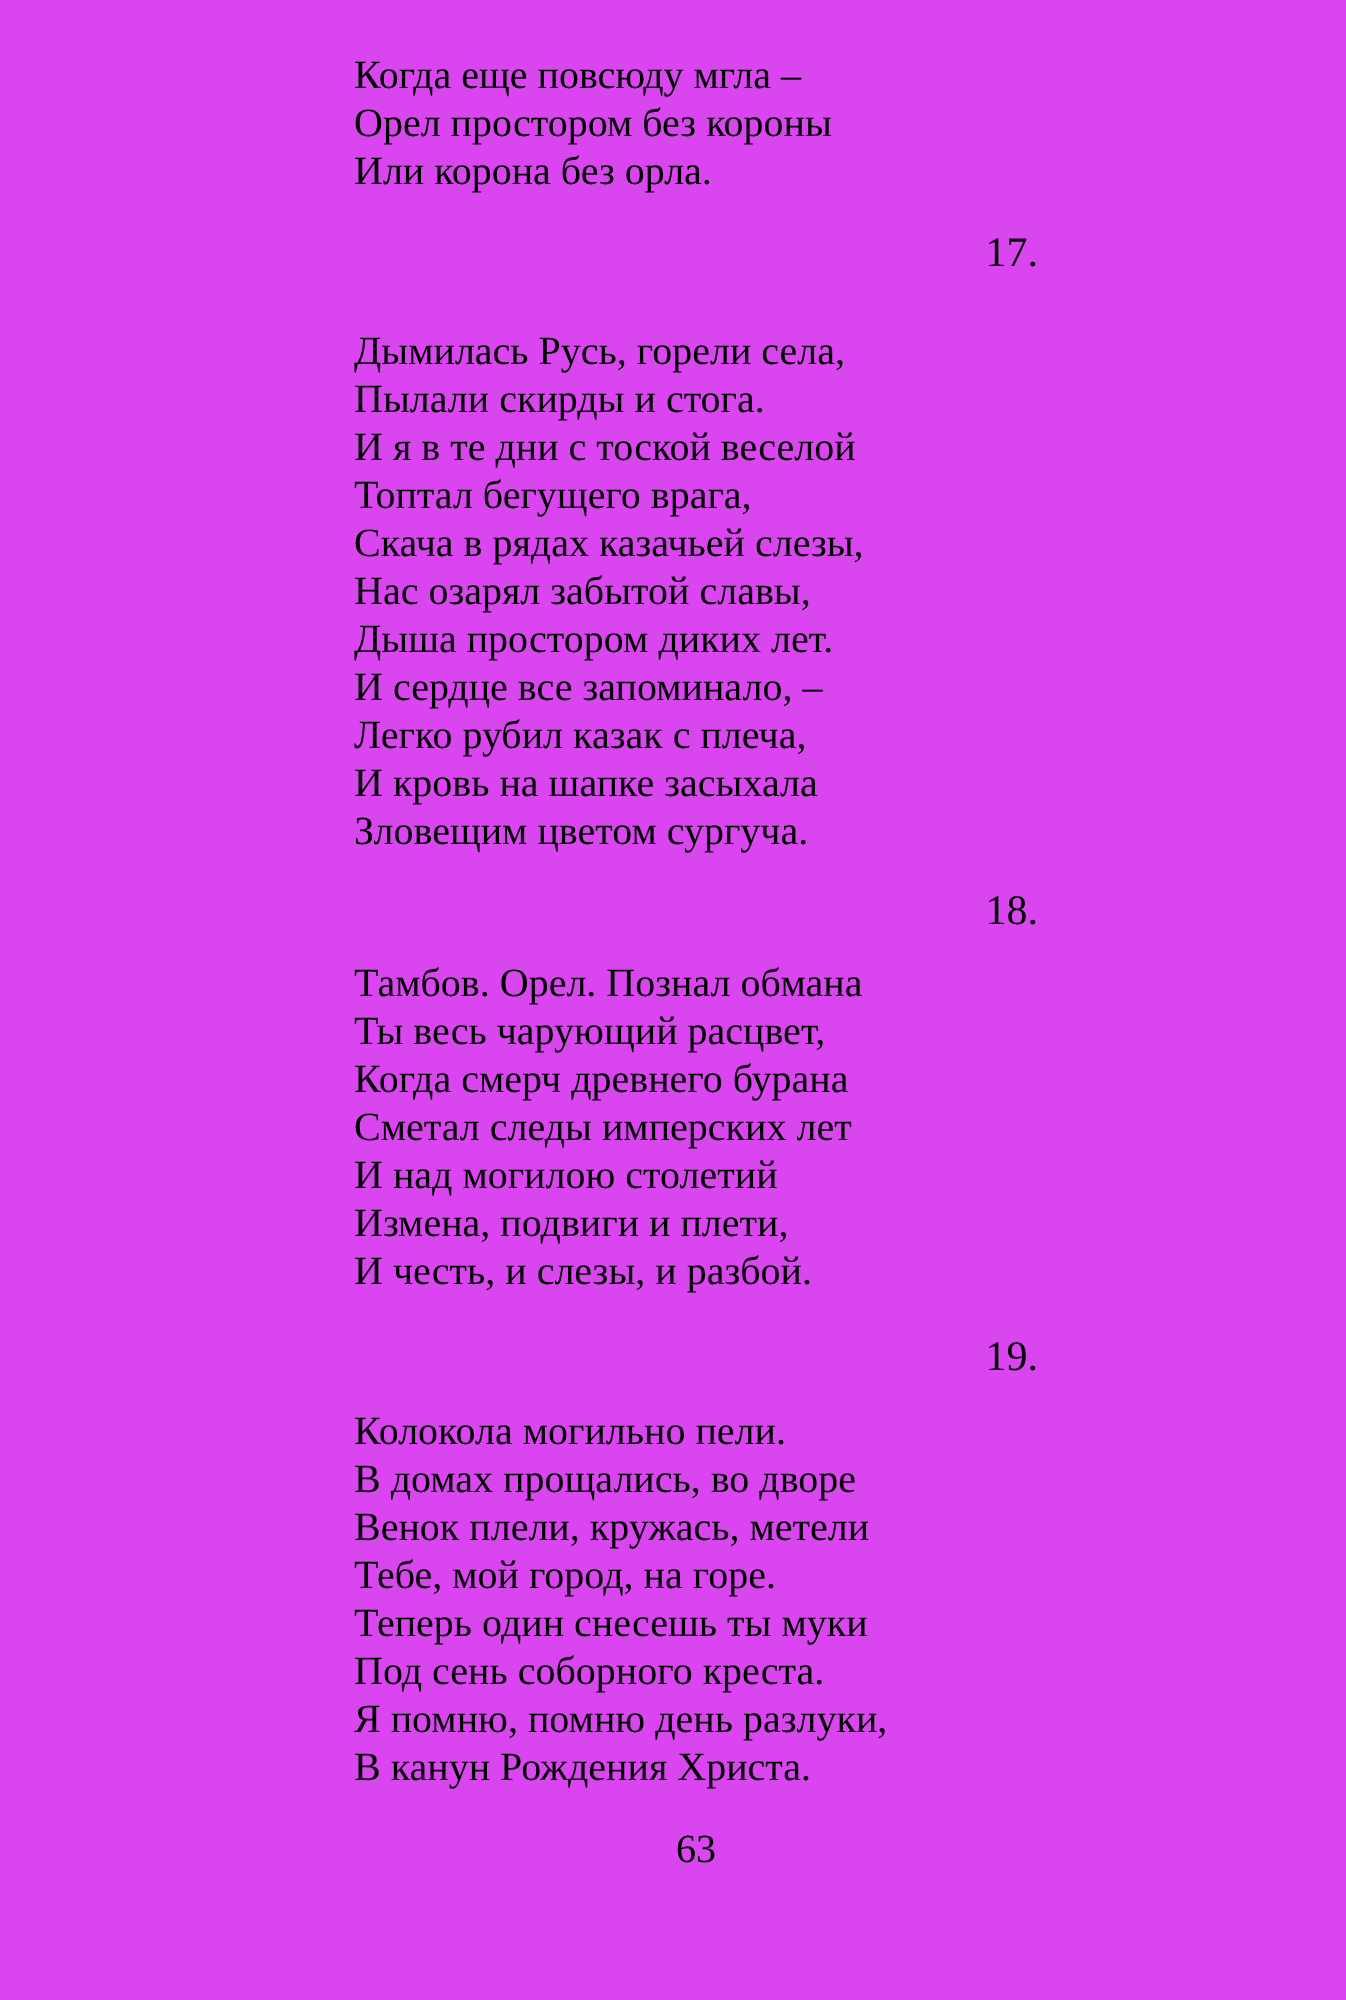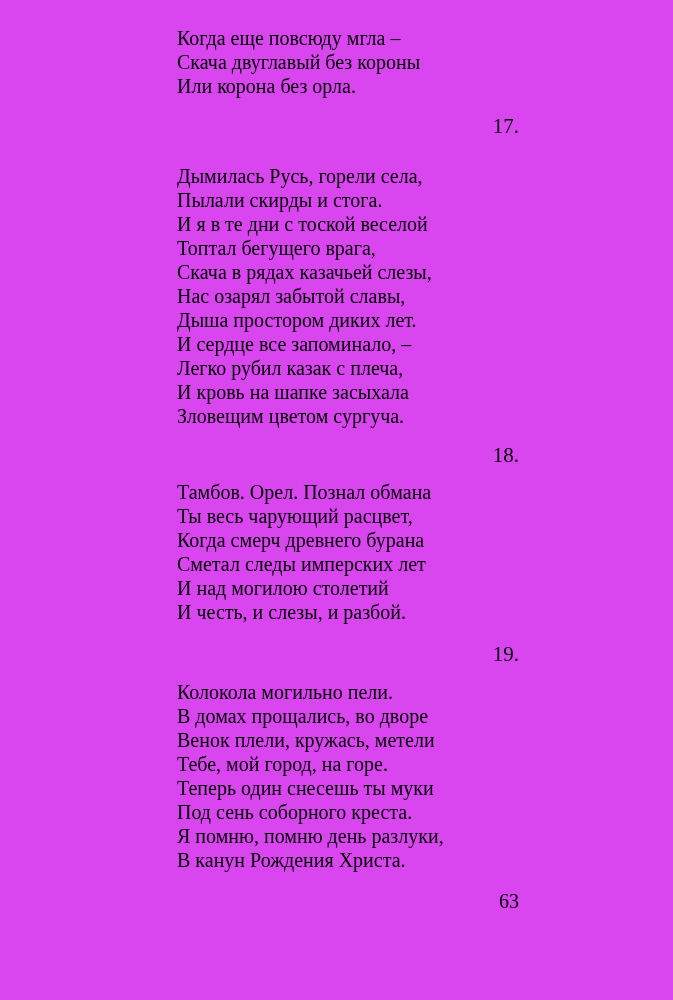--- a/index.html
+++ b/index.html
@@ -37,40 +37,40 @@
   }
   .stanza-number {
     font-size: 21px;
     line-height: 24px;
     font-weight: normal;
     text-align: right;
   }
   .page-number {
     font-size: 20px;
     line-height: 24px;
-    text-align: right;
+    text-align: center;
   }
   .stanza-cont   { margin-top: 26px; }
   .hdr-17       { margin-top: 16px; }
   .stanza-17    { margin-top: 26px; }
   .hdr-18       { margin-top: 15px; }
   .stanza-18    { margin-top: 13px; }
   .hdr-19       { margin-top: 18px; }
   .stanza-19    { margin-top: 14px; }
   .footer       { margin-top: 17px; }
 </style>
 </head>
 <body>
 
 <div class="page">
   <div class="column">
 
     <div class="stanza stanza-cont">
       <div class="line">Когда еще повсюду мгла –</div>
-      <div class="line">Скача двуглавый без короны</div>
+      <div class="line">Орел простором без короны</div>
       <div class="line">Или корона без орла.</div>
     </div>
 
     <div class="stanza-number hdr-17">17.</div>
     <div class="stanza stanza-17">
       <div class="line">Дымилась Русь, горели села,</div>
       <div class="line">Пылали скирды и стога.</div>
       <div class="line">И я в те дни с тоской веселой</div>
       <div class="line">Топтал бегущего врага,</div>
       <div class="line">Скача в рядах казачьей слезы,</div>
@@ -82,20 +82,21 @@
       <div class="line">Зловещим цветом сургуча.</div>
     </div>
 
     <div class="stanza-number hdr-18">18.</div>
     <div class="stanza stanza-18">
       <div class="line">Тамбов. Орел. Познал обмана</div>
       <div class="line">Ты весь чарующий расцвет,</div>
       <div class="line">Когда смерч древнего бурана</div>
       <div class="line">Сметал следы имперских лет</div>
       <div class="line">И над могилою столетий</div>
+      <div class="line">Измена, подвиги и плети,</div>
       <div class="line">И честь, и слезы, и разбой.</div>
     </div>
 
     <div class="stanza-number hdr-19">19.</div>
     <div class="stanza stanza-19">
       <div class="line">Колокола могильно пели.</div>
       <div class="line">В домах прощались, во дворе</div>
       <div class="line">Венок плели, кружась, метели</div>
       <div class="line">Тебе, мой город, на горе.</div>
       <div class="line">Теперь один снесешь ты муки</div>

